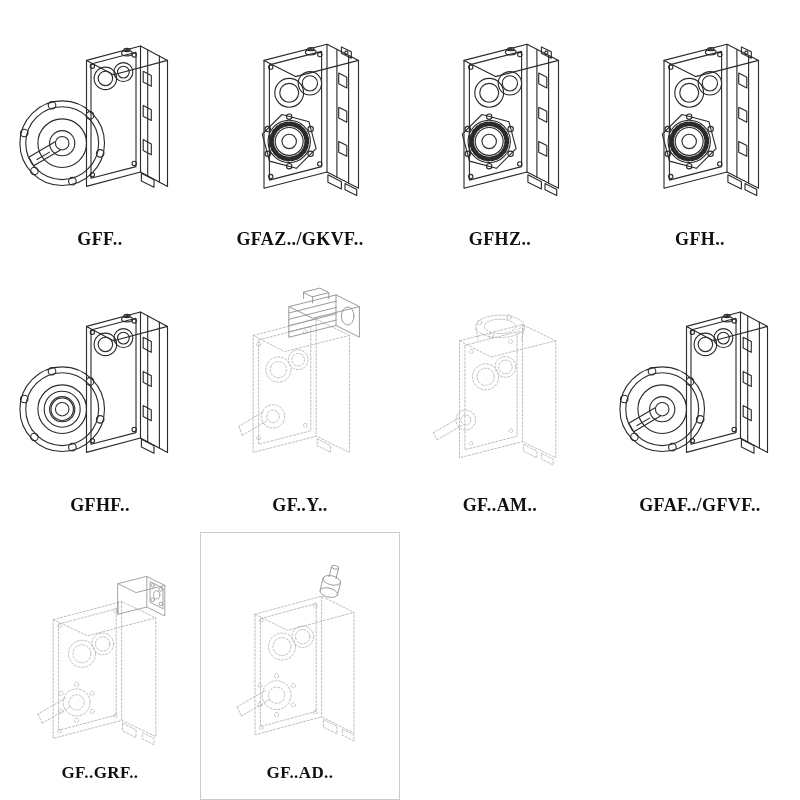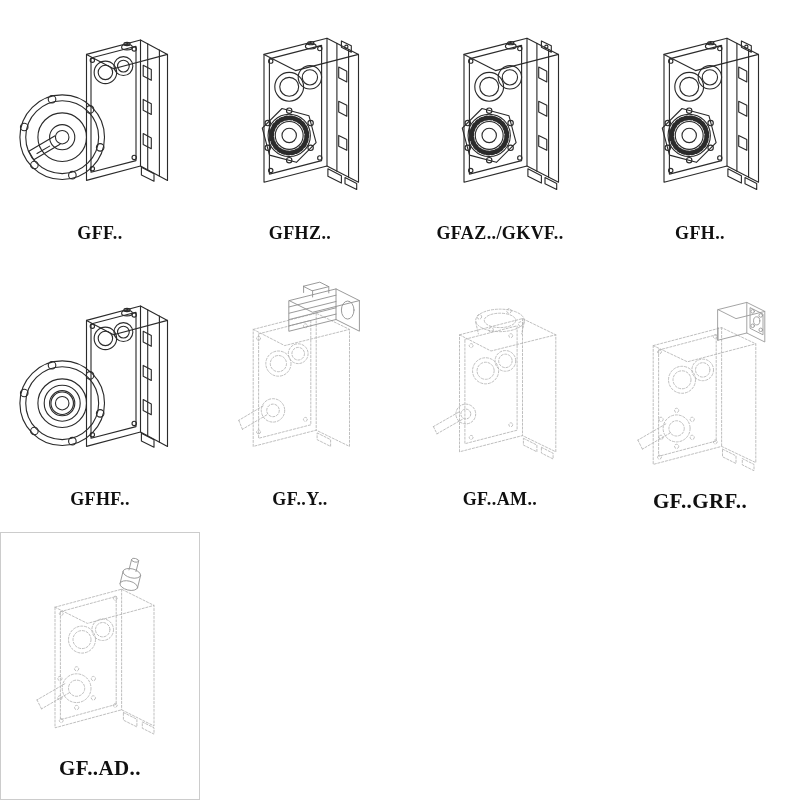--- a/index.html
+++ b/index.html
@@ -8,38 +8,38 @@
 
   .sheet {
     width: 800px; height: 800px;
     display: grid;
     grid-template-columns: repeat(4, 200px);
     grid-template-rows: 266px 266px 268px;
     background: #ffffff;
   }
   .cell {
     display: flex; flex-direction: column;
-    align-items: center; justify-content: flex-start;
+    align-items: center; justify-content: center;
     padding: 4px 0 10px;
     overflow: hidden;
     font-family: Liberation Serif, serif;
   }
   .cell svg.drawing {
     width: 196px; height: 216px;
     fill: none;
     stroke-linecap: round; stroke-linejoin: round;
   }
   svg.ink   { stroke: #2b2b2b; stroke-width: 1.25; }
   svg.ghost { stroke: #b4b4b4; stroke-width: 0.95; stroke-dasharray: 2.4 1.9; }
 
   .label {
     font-weight: 700; font-size: 18px; letter-spacing: .4px;
     color: #101010; margin-top: 3px; white-space: nowrap;
   }
-  .cell-grf .label, .cell-ad .label { font-size: 21px; }
+  .cell-grf .label, .cell-ad .label { font-size: 17px; }
   .cell-ad { border: 1px solid #cccccc; }
   .defs-holder { position: absolute; width: 0; height: 0; overflow: hidden; }
 </style>
 </head>
 <body>
 
 <svg class="defs-holder" aria-hidden="true">
   <defs>
     <g id="g-house-center">
       <polygon points="60,56 130,38 165,56 165,198 130,180 60,198"></polygon>
@@ -297,29 +297,29 @@
       <use href="#g-shaft"></use>
     </svg>
     <figcaption class="label">GFF..</figcaption>
   </figure>
 
   <figure class="cell">
     <svg class="drawing ink" viewBox="0 0 200 240">
       <use href="#g-house-center"></use>
       <use href="#g-bores-center"></use>
     </svg>
-    <figcaption class="label">GFHZ..</figcaption>
+    <figcaption class="label">GFAZ../GKVF..</figcaption>
   </figure>
 
   <figure class="cell">
     <svg class="drawing ink" viewBox="0 0 200 240">
       <use href="#g-house-center"></use>
       <use href="#g-bores-center"></use>
     </svg>
-    <figcaption class="label">GFAZ../GKVF..</figcaption>
+    <figcaption class="label">GFHZ..</figcaption>
   </figure>
 
   <figure class="cell">
     <svg class="drawing ink" viewBox="0 0 200 240">
       <use href="#g-house-center"></use>
       <use href="#g-bores-center"></use>
     </svg>
     <figcaption class="label">GFH..</figcaption>
   </figure>
 
@@ -341,20 +341,29 @@
     <figcaption class="label">GF..Y..</figcaption>
   </figure>
 
   <figure class="cell">
     <svg class="drawing ghost" viewBox="0 0 200 240">
       <use href="#g-am"></use>
     </svg>
     <figcaption class="label">GF..AM..</figcaption>
   </figure>
 
+  <figure class="cell">
+    <svg class="drawing ink" viewBox="0 0 200 240">
+      <use href="#g-house-right"></use>
+      <use href="#g-upper-right"></use>
+      <use href="#g-flange-disc"></use>
+      <use href="#g-shaft"></use>
+    </svg>
+    <figcaption class="label">GFAF../GFVF..</figcaption>
+  </figure>
 
 
   <figure class="cell cell-grf">
     <svg class="drawing ghost" viewBox="0 0 200 240">
       <use href="#g-grf"></use>
     </svg>
     <figcaption class="label">GF..GRF..</figcaption>
   </figure>
 
   <figure class="cell cell-ad">

